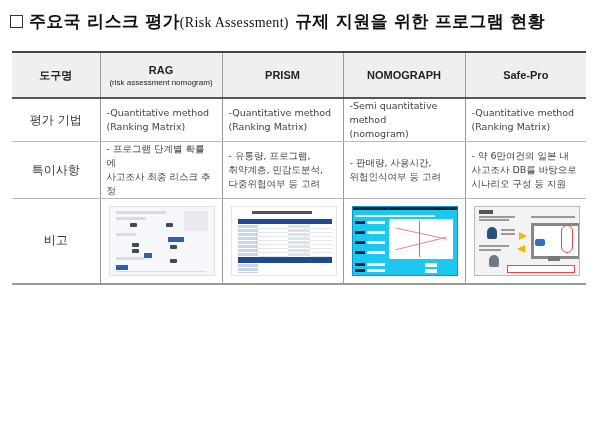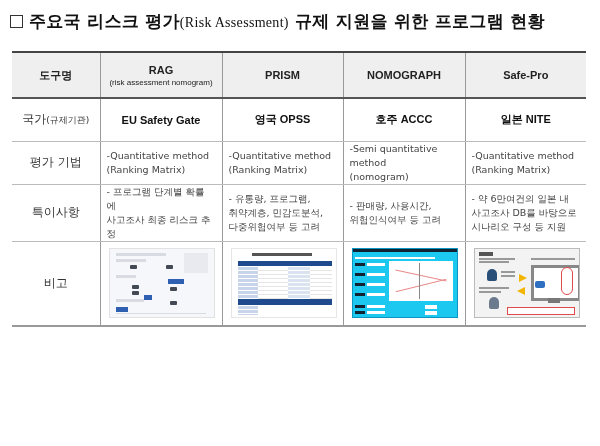--- a/index.html
+++ b/index.html
@@ -76,27 +76,20 @@
   <thead>
     <tr>
       <th>도구명</th>
       <th><span>RAG</span><span class="sub">(risk assessment nomogram)</span></th>
       <th><span>PRISM</span></th>
       <th><span>NOMOGRAPH</span></th>
       <th><span>Safe-Pro</span></th>
     </tr>
   </thead>
   <tbody>
-    <tr class="r1">
-      <td class="rowhead"><span>국가</span><span class="small">(규제기관)</span></td>
-      <td class="bold">EU Safety Gate</td>
-      <td class="bold">영국 OPSS</td>
-      <td class="bold">호주 ACCC</td>
-      <td class="bold">일본 NITE</td>
-    </tr>
     <tr class="r3">
       <td class="rowhead">평가 기법</td>
       <td class="left">
           <div>-Quantitative method</div>
           <div>(Ranking Matrix)</div>
         </td>
       <td class="left">
           <div>-Quantitative method</div>
           <div>(Ranking Matrix)</div>
         </td>

